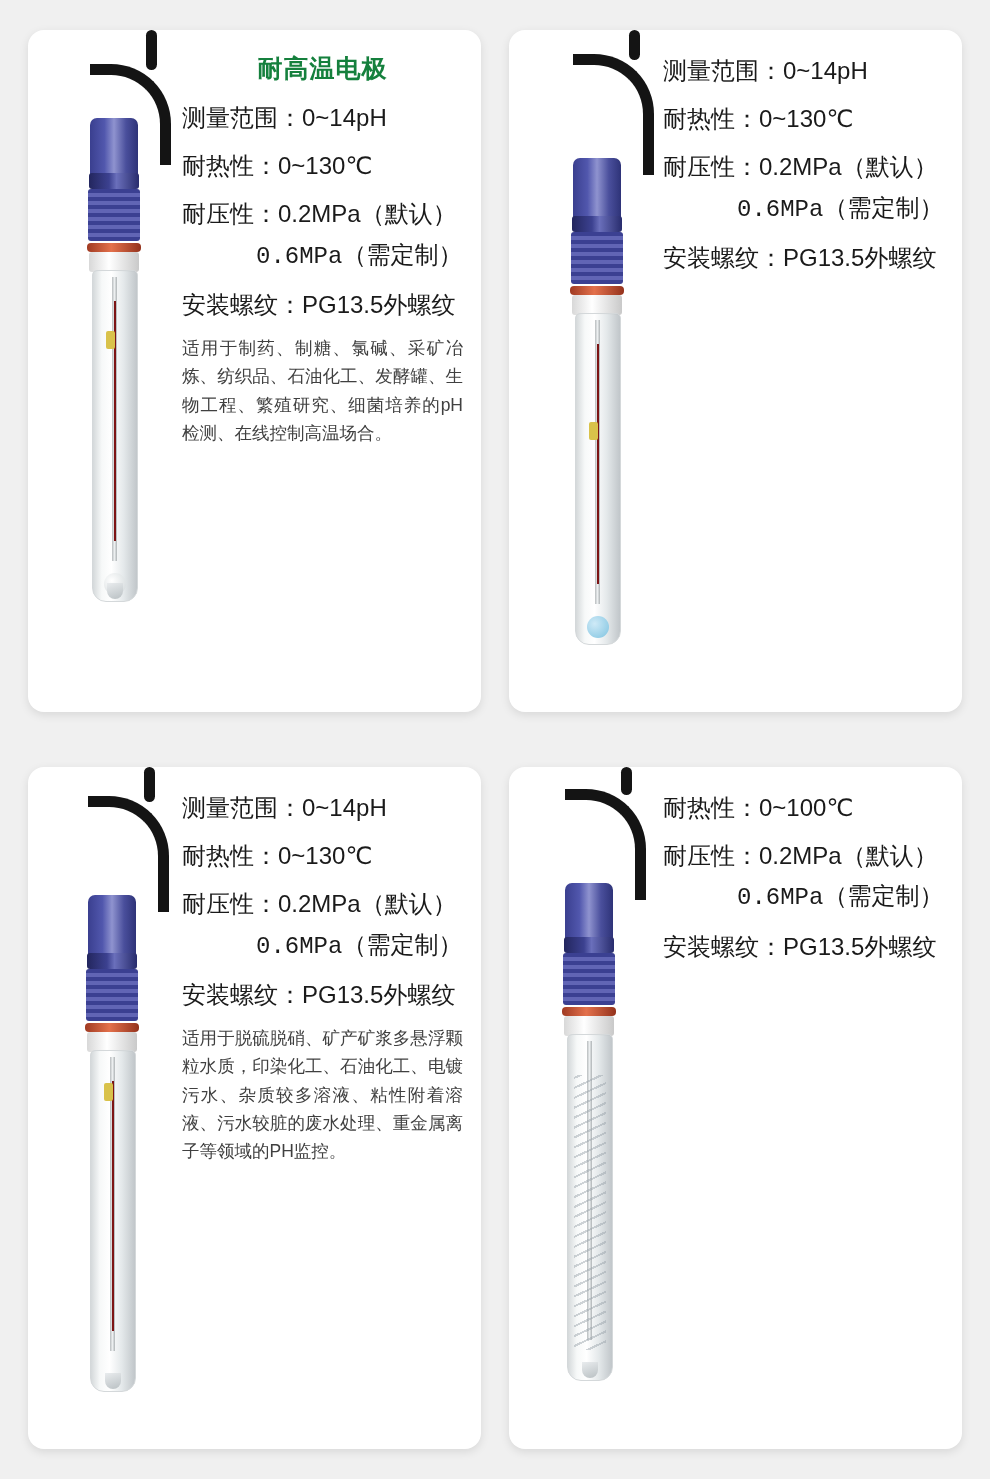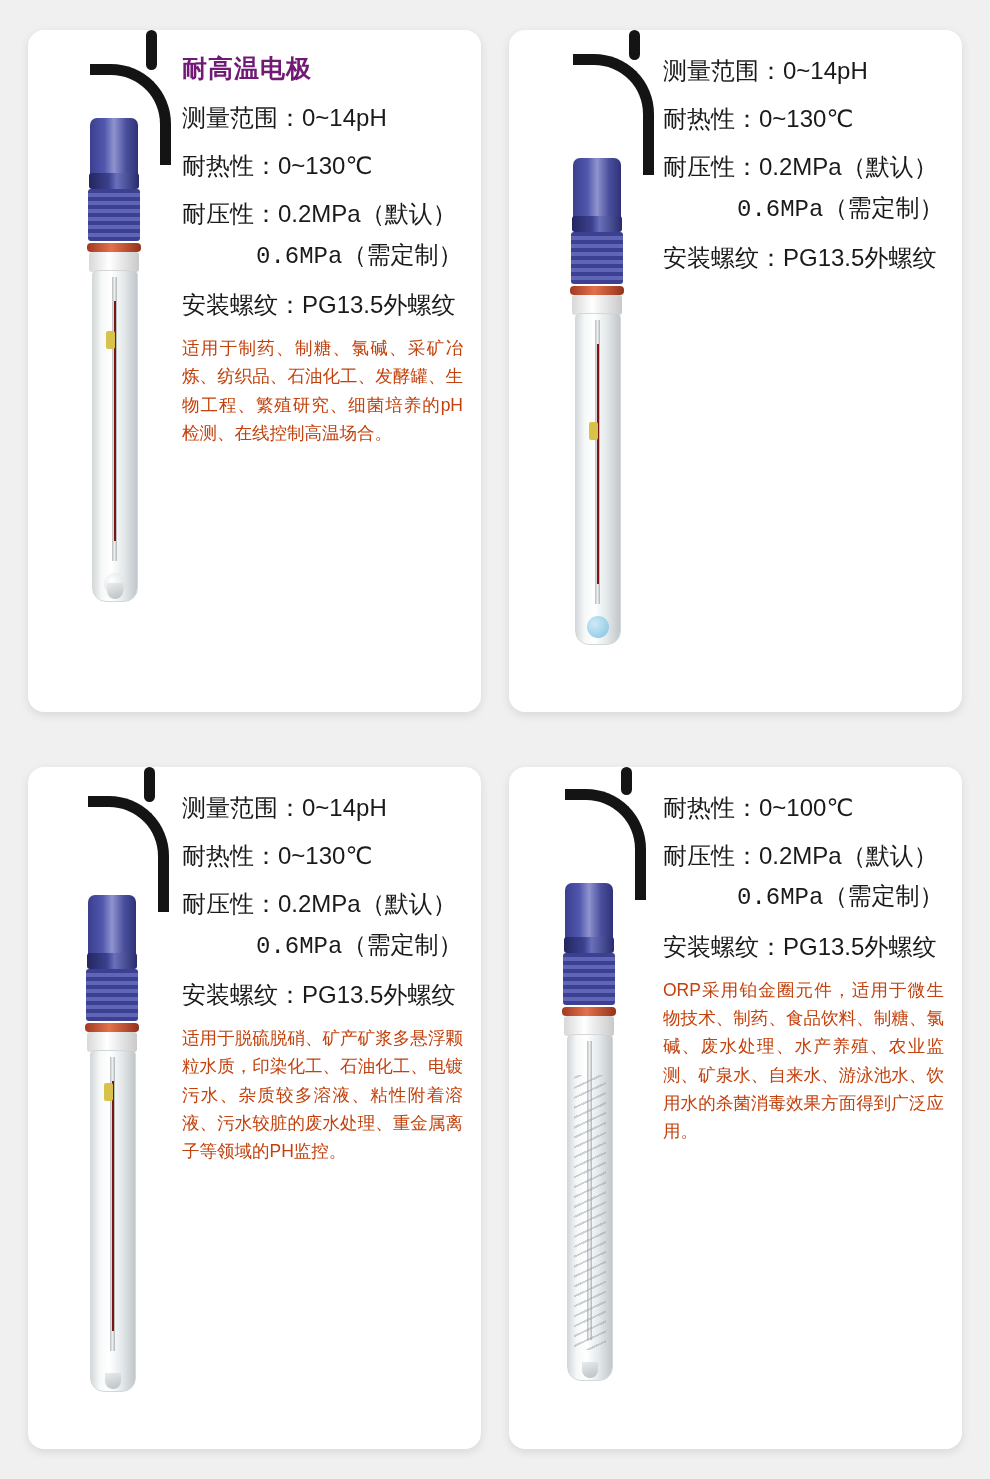--- a/index.html
+++ b/index.html
@@ -40,39 +40,39 @@
     position: relative;
   }
   .text-col {
     flex: 1 1 auto;
     padding: 22px 18px 18px 4px;
     box-sizing: border-box;
   }
   .card-title {
     font-size: 25px;
     font-weight: bold;
-    color: #701a75;
-    text-align: left;
+    color: #15803d;
+    text-align: center;
     margin: 0 0 14px 0;
     letter-spacing: 1px;
   }
   .spec-line {
     font-size: 24px;
     color: #1a1a1a;
     line-height: 1.55;
     margin: 0 0 11px 0;
   }
   .spec-line.indent {
     margin-left: 74px;
     margin-top: -6px;
     font-family: Liberation Mono, monospace;
   }
   .desc {
     font-size: 17.5px;
-    color: #c2410c;
+    color: #404040;
     line-height: 1.62;
     margin: 8px 0 0 0;
     text-align: justify;
   }
 
   
   .probe {
     position: absolute;
     left: 0; top: 0; right: 0; bottom: 0;
   }
@@ -306,18 +306,17 @@
             <div class="spiral"></div>
             <div class="tip"></div>
           </div>
         </div>
       </div>
       <div class="text-col">
         <p class="spec-line">耐热性：0~100℃</p>
         <p class="spec-line">耐压性：0.2MPa（默认）</p>
         <p class="spec-line indent">0.6MPa（需定制）</p>
         <p class="spec-line">安装螺纹：PG13.5外螺纹</p>
-        <p class="desc">ORP采用铂金圈元件，适用于微生物技术、制药、食品饮料、制糖、氯碱、废水处理、水产养殖、农业监测、矿泉水、自来水、游泳池水、饮用水的杀菌消毒效果方面得到广泛应用。</p>
       </div>
     </div>
 
   </div>
 </div>
 
 </body></html>

